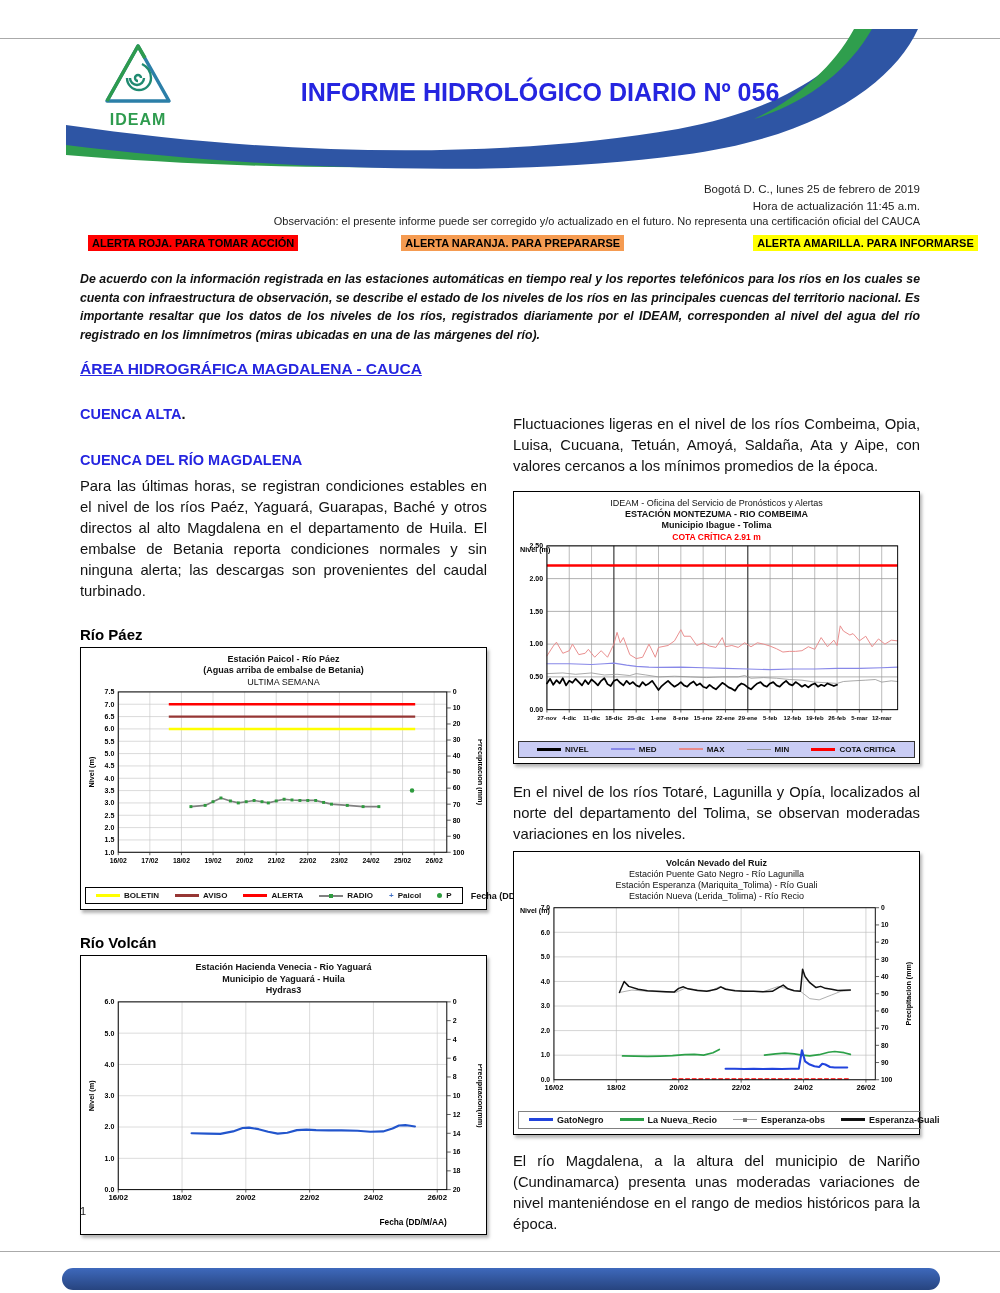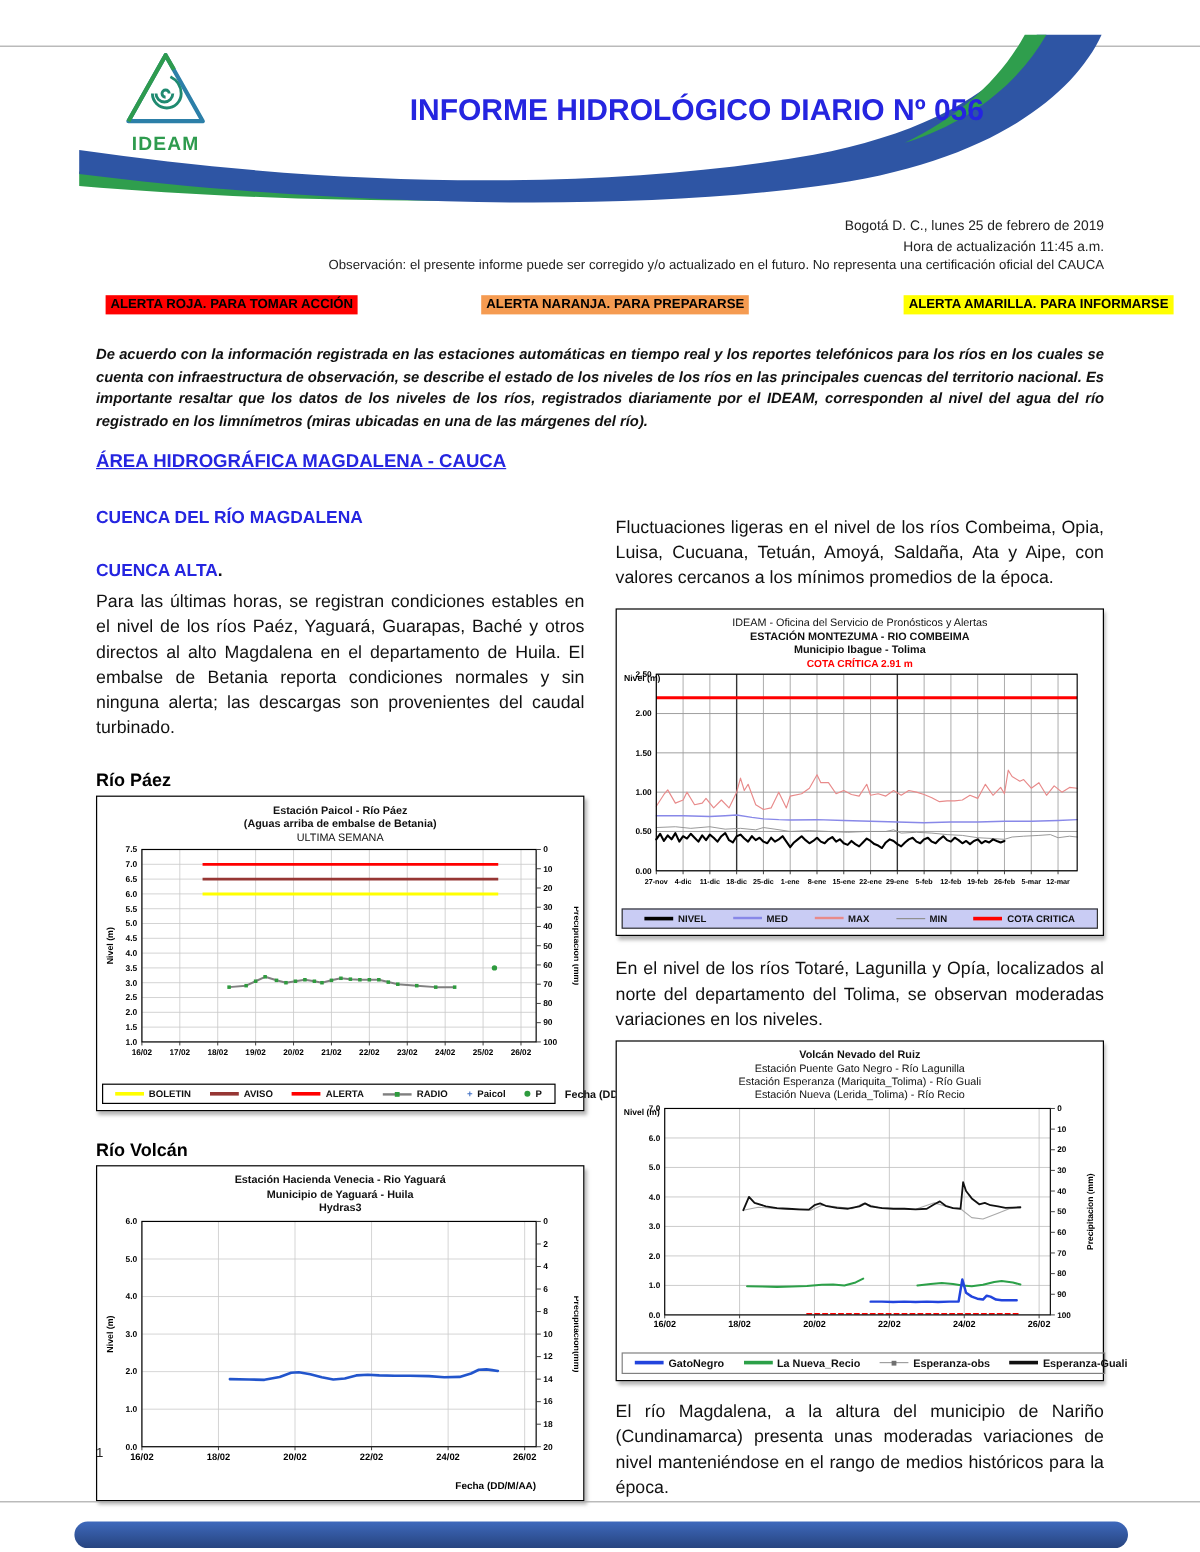--- a/index.html
+++ b/index.html
@@ -7,29 +7,29 @@
         font-family:"Liberation Sans",sans-serif;color:#111;box-sizing:border-box;
         padding:45px 80px 0;overflow:hidden;}
   .rule{position:absolute;left:0;right:0;height:1px;background:#aaa;}
   .rule-top{top:38px;} .rule-bottom{top:1251px;}
 
   
   .hdr{position:relative;height:122px;}
   .hdr-swoosh{position:absolute;left:-14px;top:-12px;width:868px;height:138px;overflow:visible;}
   .logo{position:absolute;left:10px;top:-4px;width:96px;text-align:center;z-index:2;}
   .logo-word{color:#2E9B4E;font-weight:bold;font-size:16px;letter-spacing:1px;margin-top:-4px;}
-  .hdr-title{position:absolute;left:180px;top:16px;width:560px;text-align:right;
+  .hdr-title{position:absolute;left:180px;top:16px;width:560px;text-align:center;
              color:#2525E0;font-size:25px;font-weight:bold;z-index:2;}
 
   
   .meta{margin-top:14px;text-align:right;font-size:11.5px;line-height:1.45;color:#222;}
   .meta .m3{font-size:11px;}
 
   
-  .alerts{margin-top:16px;display:flex;align-items:flex-start;font-size:11px;font-weight:bold;gap:41px;}
+  .alerts{margin-top:0;display:flex;align-items:center;font-size:11px;font-weight:bold;gap:41px;}
   .alert{padding:2px 4px;color:#000;white-space:nowrap;}
   .a-red{background:#FF0000;margin-left:8px;}
   .a-orange{background:#F59B51;margin-left:62px;}
   .a-yellow{background:#FFFF00;margin-left:56px;}
   .redact{display:inline-block;width:24px;height:26px;background:#000;margin-left:-9px;
           transform:translateY(5px);}
 
   .intro{margin:14px 0 0;font-size:12.3px;font-weight:bold;font-style:italic;
          text-align:justify;line-height:1.5;}
 
@@ -101,22 +101,22 @@
     <span class="redact"></span>
     <span class="alert a-yellow">ALERTA AMARILLA. PARA INFORMARSE</span>
     <span class="redact"></span>
   </div>
 
   <p class="intro">De acuerdo con la información registrada en las estaciones automáticas en tiempo real y los reportes telefónicos para los ríos en los cuales se cuenta con infraestructura de observación, se describe el estado de los niveles de los ríos en las principales cuencas del territorio nacional. Es importante resaltar que los datos de los niveles de los ríos, registrados diariamente por el IDEAM, corresponden al nivel del agua del río registrado en los limnímetros (miras ubicadas en una de las márgenes del río).</p>
 
   <div class="cols">
     <div class="col">
       <h2 class="h-blue h-underline">ÁREA HIDROGRÁFICA MAGDALENA - CAUCA</h2>
+      <h3 class="h-blue h-sub2"><span>CUENCA ALTA</span><span class="dot-black">.</span></h3>
       <h3 class="h-blue h-sub">CUENCA DEL RÍO MAGDALENA</h3>
-      <h3 class="h-blue h-sub2"><span>CUENCA ALTA</span><span class="dot-black">.</span></h3>
       <p class="body">Para las últimas horas, se registran condiciones estables en el nivel de los ríos Paéz, Yaguará, Guarapas, Baché y otros directos al alto Magdalena en el departamento de Huila. El embalse de Betania reporta condiciones normales y sin ninguna alerta; las descargas son provenientes del caudal turbinado.</p>
 
       <div class="river-h">Río Páez</div>
       <figure class="chart">
         <div class="c-titles">
             <span class="tl b">Estación Paicol  - Río Páez</span>
             <span class="tl b">(Aguas arriba de embalse de Betania)</span>
             <span class="tl ">ULTIMA SEMANA</span>
           </div>
         <svg class="plot" viewBox="0 0 406 202">

